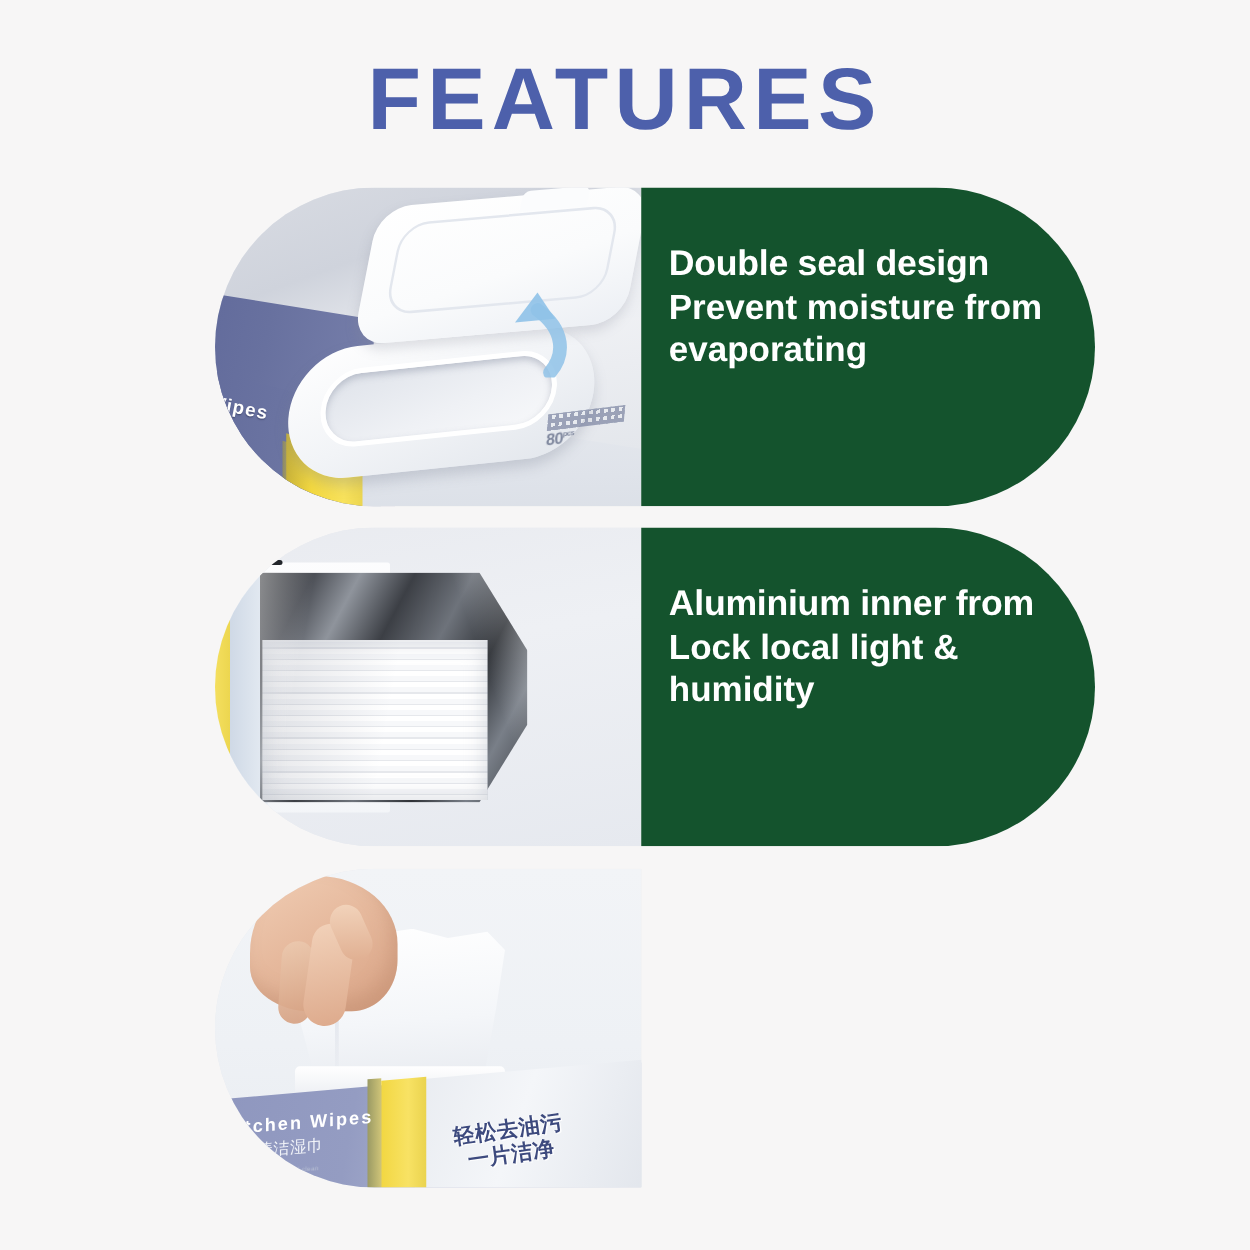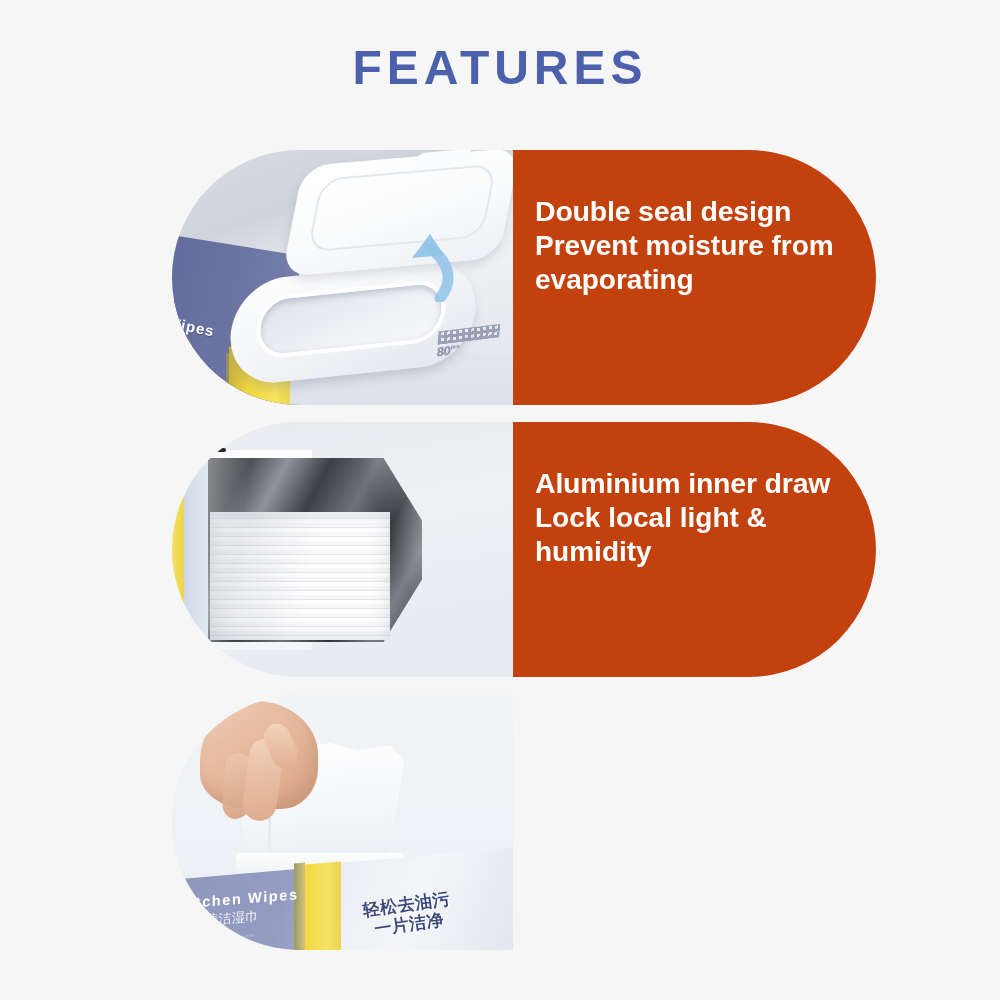--- a/index.html
+++ b/index.html
@@ -16,21 +16,21 @@
     position: relative;
   }
 
   
   .page-title {
     position: absolute;
     top: 44px;
     left: 0;
     width: 100%;
     text-align: center;
-    font-size: 48px;
+    font-size: 70px;
     font-weight: bold;
     letter-spacing: 5px;
     color: #4d60ab;
     font-family: "Liberation Sans", sans-serif;
     line-height: 1;
   }
 
   
   .feature-row {
     position: absolute;
@@ -50,21 +50,21 @@
     width: 341px;
     height: 100%;
     overflow: hidden;
     flex: none;
     background: #e8eaef;
   }
 
   .textpanel {
     position: relative;
     flex: 1 1 auto;
-    background: #c2410c;
+    background: #14532d;
     padding: 46px 40px 0 22px;
     color: #ffffff;
     overflow: hidden;
   }
   .feat-title {
     font-size: 28.5px;
     font-weight: bold;
     line-height: 1.12;
     letter-spacing: -0.2px;
     white-space: nowrap;
@@ -413,21 +413,21 @@
     <div class="p2-stripe-yellow"></div>
     <div class="p2-stripe-pale"></div>
     <div class="p2-top-seam"></div>
     <div class="p2-film"></div>
     <div class="p2-stack"></div>
     <div class="p2-stack-shadow"></div>
     <div class="p2-film-sheen"></div>
   </div>
 
   <div class="textpanel">
-    <div class="feat-title">Aluminium inner draw</div>
+    <div class="feat-title">Aluminium inner from</div>
     <div class="feat-sub">Lock local light &amp; humidity</div>
   </div>
 </div>
 
 <div class="feature-row" id="row-2">
 
   <div class="photo">
     <div class="p3-bg"></div>
     <div class="p3-wipe"></div>
     <div class="p3-wipe-fold"></div>

